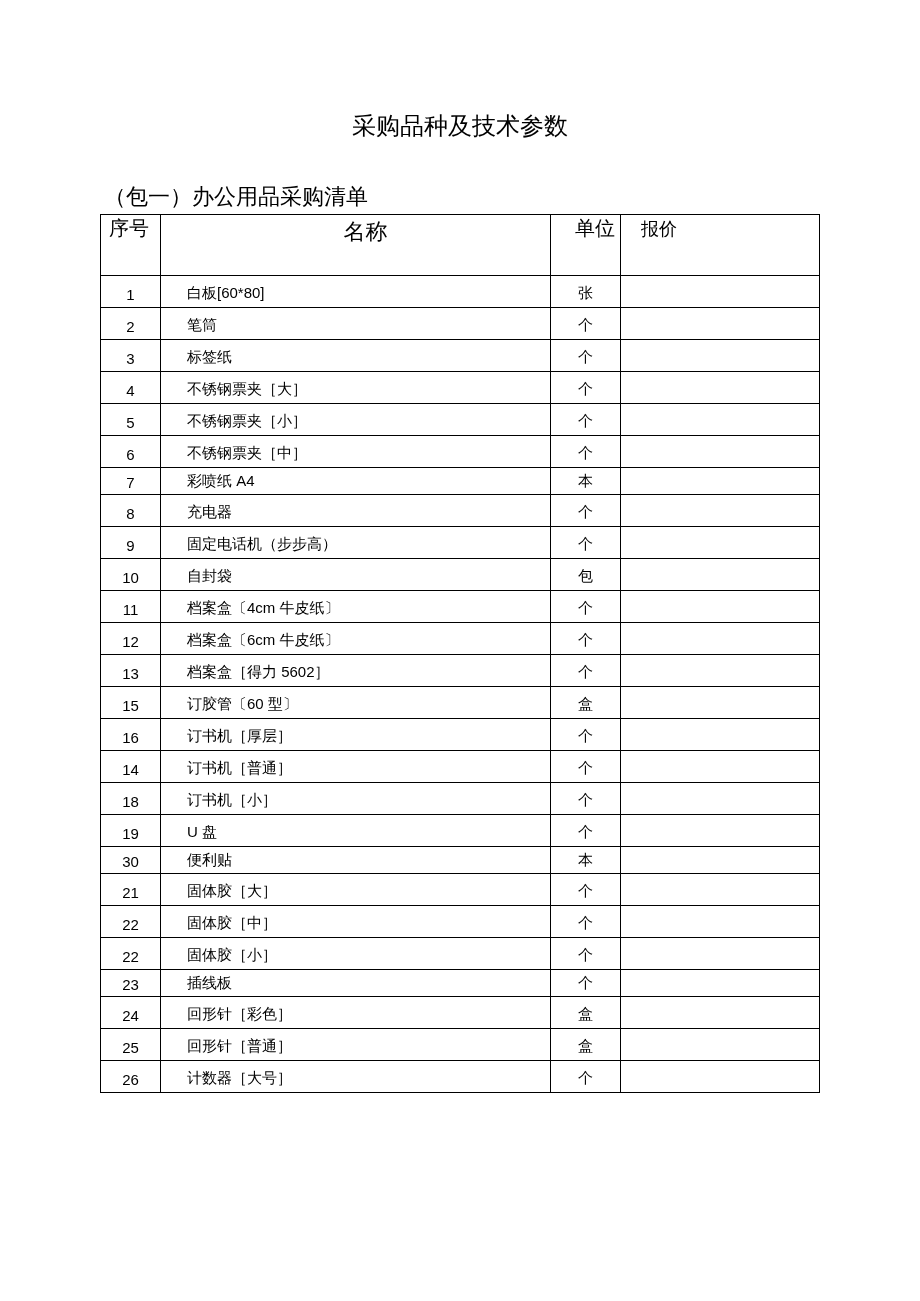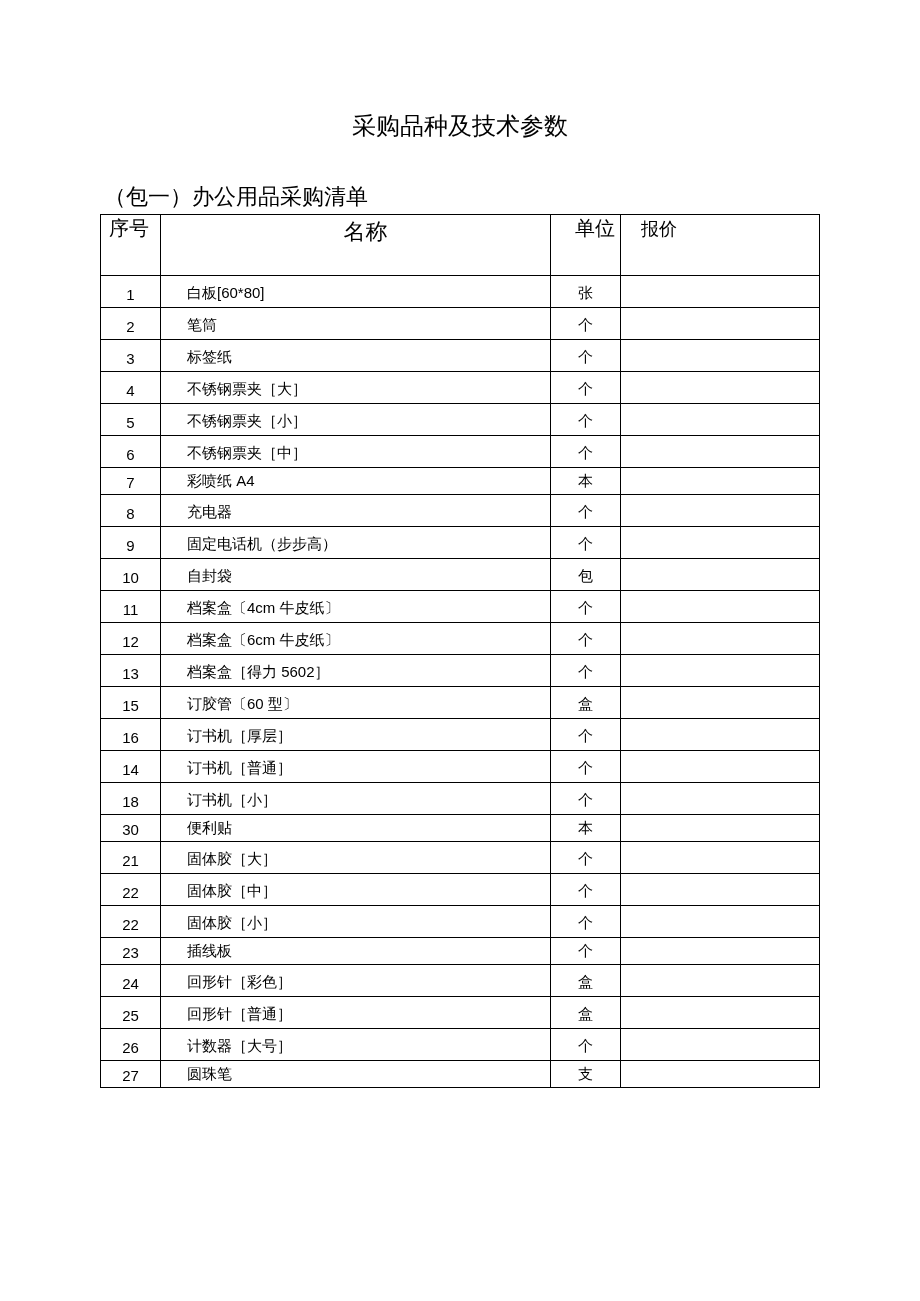--- a/index.html
+++ b/index.html
@@ -213,20 +213,26 @@
           <td class="cell-name">订书机［普通］</td>
           <td class="cell-unit">个</td>
           <td class="cell-price"></td>
         </tr>
         <tr>
           <td class="cell-seq">18</td>
           <td class="cell-name">订书机［小］</td>
           <td class="cell-unit">个</td>
           <td class="cell-price"></td>
         </tr>
+        <tr>
+          <td class="cell-seq">19</td>
+          <td class="cell-name">U 盘</td>
+          <td class="cell-unit">个</td>
+          <td class="cell-price"></td>
+        </tr>
         <tr class="row-short">
           <td class="cell-seq">30</td>
           <td class="cell-name">便利贴</td>
           <td class="cell-unit">本</td>
           <td class="cell-price"></td>
         </tr>
         <tr>
           <td class="cell-seq">21</td>
           <td class="cell-name">固体胶［大］</td>
           <td class="cell-unit">个</td>
@@ -259,23 +265,17 @@
         <tr>
           <td class="cell-seq">25</td>
           <td class="cell-name">回形针［普通］</td>
           <td class="cell-unit">盒</td>
           <td class="cell-price"></td>
         </tr>
         <tr>
           <td class="cell-seq">26</td>
           <td class="cell-name">计数器［大号］</td>
           <td class="cell-unit">个</td>
-          <td class="cell-price"></td>
-        </tr>
-        <tr class="row-short">
-          <td class="cell-seq">27</td>
-          <td class="cell-name">圆珠笔</td>
-          <td class="cell-unit">支</td>
           <td class="cell-price"></td>
         </tr>
       </tbody>
   </table>
 </div>
 
 </body></html>

